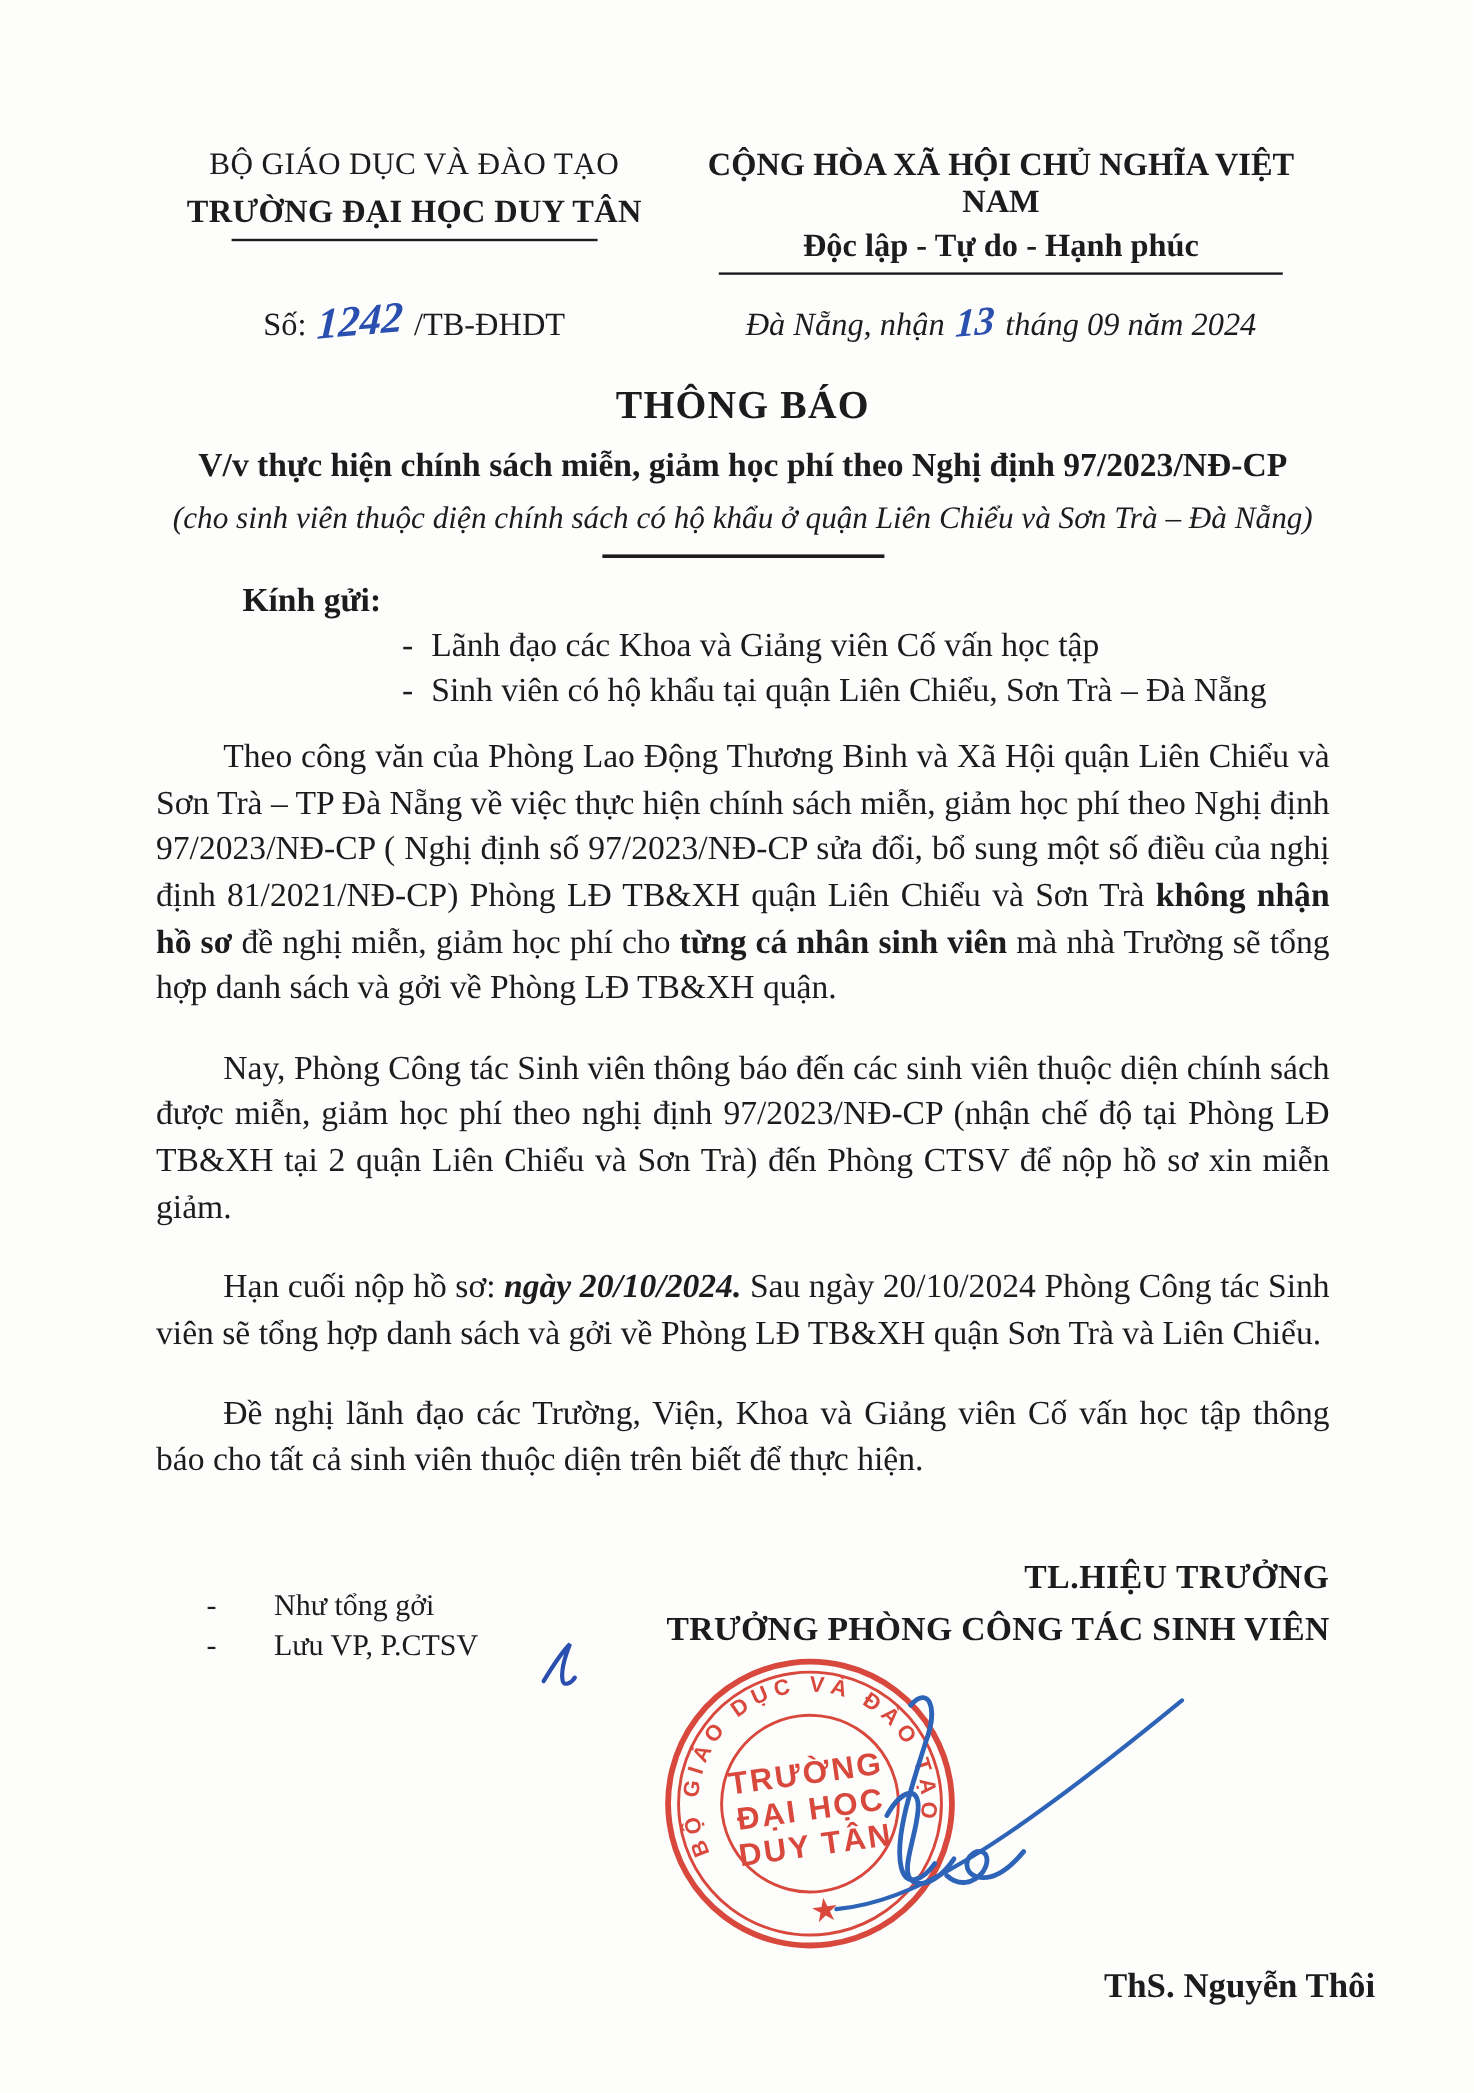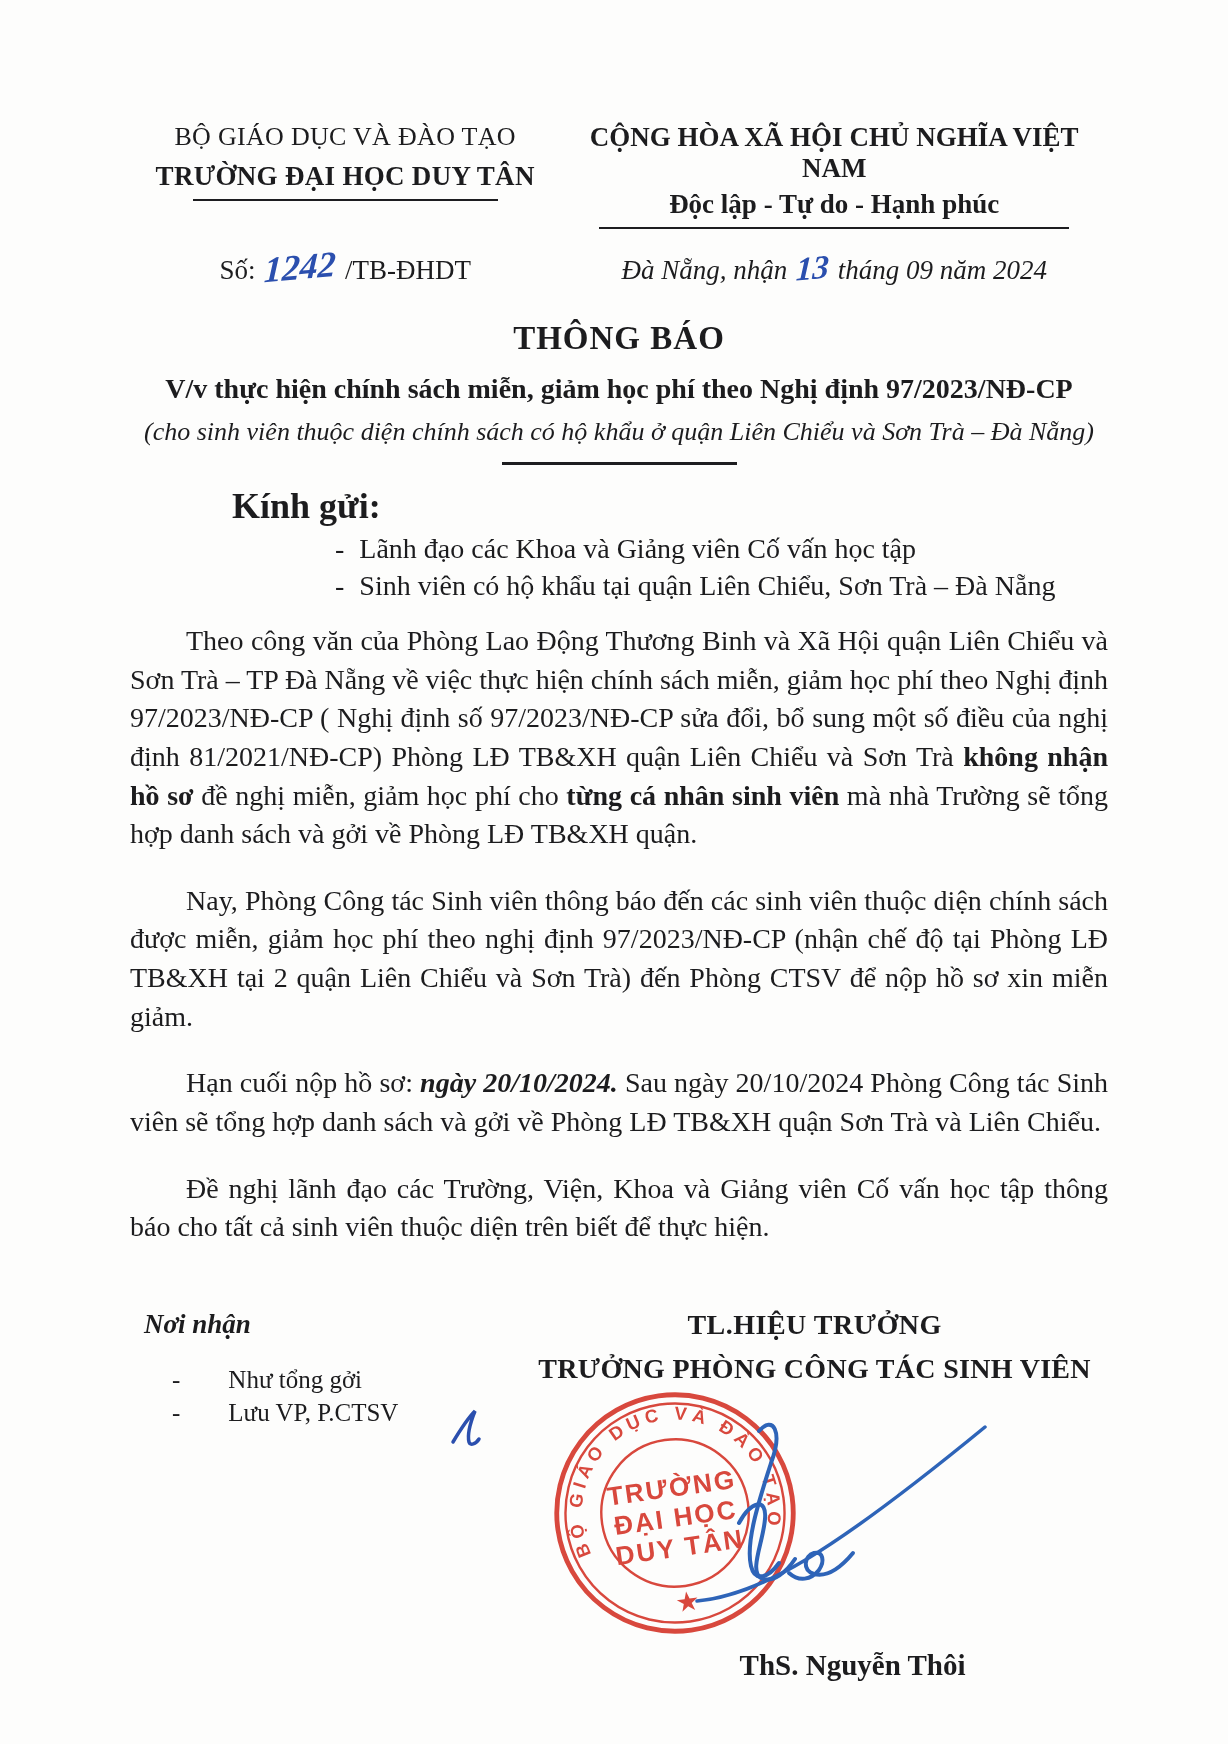--- a/index.html
+++ b/index.html
@@ -36,37 +36,37 @@
     font-size:36px; line-height:0;
     margin:0 2px;
   }
   .hand-day { font-size:33px; }
   
   .title { text-align:center; font-size:33px; font-weight:bold; letter-spacing:1px; margin-top:34px; }
   .subject { text-align:center; font-size:28px; font-weight:bold; margin-top:16px; }
   .note { text-align:center; font-size:26px; font-style:italic; margin-top:12px; }
   .divider { width:235px; height:3px; background:#1d1d20; margin:15px auto 0; }
   
-  .salutation { margin:20px 0 0 102px; font-size:36px; font-weight:bold; }
+  .salutation { margin:20px 0 0 72px; font-size:28px; font-weight:bold; }
   .recipients { margin:6px 0 0 205px; font-size:28px; }
   .recipient { display:flex; gap:15px; margin-top:5px; }
   
   .body-p { font-size:28px; line-height:1.38; text-align:justify; text-indent:56px; margin-top:13px; }
   .body-p.first { margin-top:20px; }
   .b { font-weight:bold; }
   .bi { font-weight:bold; font-style:italic; }
   
   .footer { display:flex; margin-top:62px; }
   .f-left { width:40%; }
   .nn-label { font-weight:bold; font-style:italic; font-size:27px; margin-left:14px; }
   .nn-items { margin:26px 0 0 42px; font-size:25px; }
   .nn-item { display:flex; gap:48px; margin-top:5px; align-items:flex-start; }
   .nn-text { white-space:nowrap; }
   .flourish { margin:8px 0 -12px 2px; }
-  .f-right { width:60%; text-align:center; }
+  .f-right { width:60%; text-align:right; }
   .sg1 { font-size:28px; font-weight:bold; letter-spacing:.5px; }
   .sg2 { font-size:28px; font-weight:bold; margin-top:12px; letter-spacing:.3px; }
   .sig-zone { position:relative; height:250px; }
   .stamp {
     position:absolute; left:28px; top:2px;
     width:252px; height:252px;
     transform:rotate(-8deg);
     opacity:.93;
   }
   .sig-svg { position:absolute; left:112px; top:18px; }
@@ -124,21 +124,20 @@
   <p class="body-p first"><span>Theo công văn của Phòng Lao Động Thương Binh và Xã Hội quận Liên Chiểu và Sơn Trà – TP Đà Nẵng về việc thực hiện chính sách miễn, giảm học phí theo Nghị định 97/2023/NĐ-CP ( Nghị định số 97/2023/NĐ-CP sửa đổi, bổ sung một số điều của nghị định 81/2021/NĐ-CP) Phòng LĐ TB&amp;XH quận Liên Chiểu và Sơn Trà </span><span class="b">không nhận hồ sơ</span><span> đề nghị miễn, giảm học phí cho </span><span class="b">từng cá nhân sinh viên</span><span> mà nhà Trường sẽ tổng hợp danh sách và gởi về Phòng LĐ TB&amp;XH quận.</span></p>
 
   <p class="body-p">Nay, Phòng Công tác Sinh viên thông báo đến các sinh viên thuộc diện chính sách được miễn, giảm học phí theo nghị định 97/2023/NĐ-CP (nhận chế độ tại Phòng LĐ TB&amp;XH tại 2 quận Liên Chiểu và Sơn Trà) đến Phòng CTSV để nộp hồ sơ xin miễn giảm.</p>
 
   <p class="body-p"><span>Hạn cuối nộp hồ sơ: </span><span class="bi">ngày 20/10/2024.</span><span> Sau ngày 20/10/2024 Phòng Công tác Sinh viên sẽ tổng hợp danh sách và gởi về Phòng LĐ TB&amp;XH quận Sơn Trà và Liên Chiểu.</span></p>
 
   <p class="body-p">Đề nghị lãnh đạo các Trường, Viện, Khoa và Giảng viên Cố vấn học tập thông báo cho tất cả sinh viên thuộc diện trên biết để thực hiện.</p>
 
   <div class="footer">
     <div class="f-left">
-      <div class="nn-label">Nơi nhận</div>
       <div class="nn-items">
         <div class="nn-item">
           <span>-</span>
           <span class="nn-text">Như tổng gởi</span>
         </div>
         <div class="nn-item">
           <span>-</span>
           <span class="nn-text">Lưu VP, P.CTSV</span>
           <svg class="flourish" width="34" height="42" viewBox="0 0 34 42">
             <path d="M5 35 C 11 25, 21 10, 27 4 C 23 14, 19 27, 21 35 C 22 39, 28 37, 31 32" stroke="#2b4fae" stroke-width="3.5" fill="none" stroke-linecap="round"></path>

